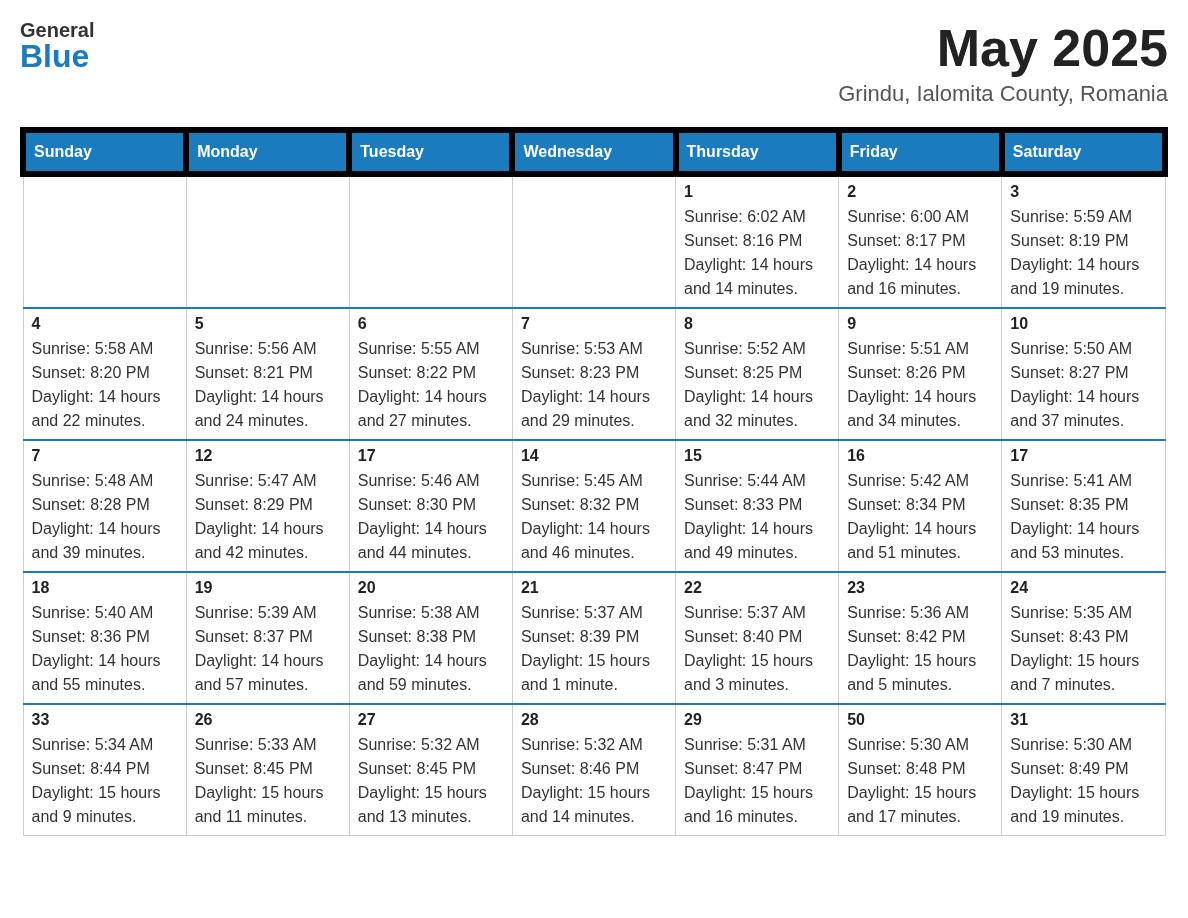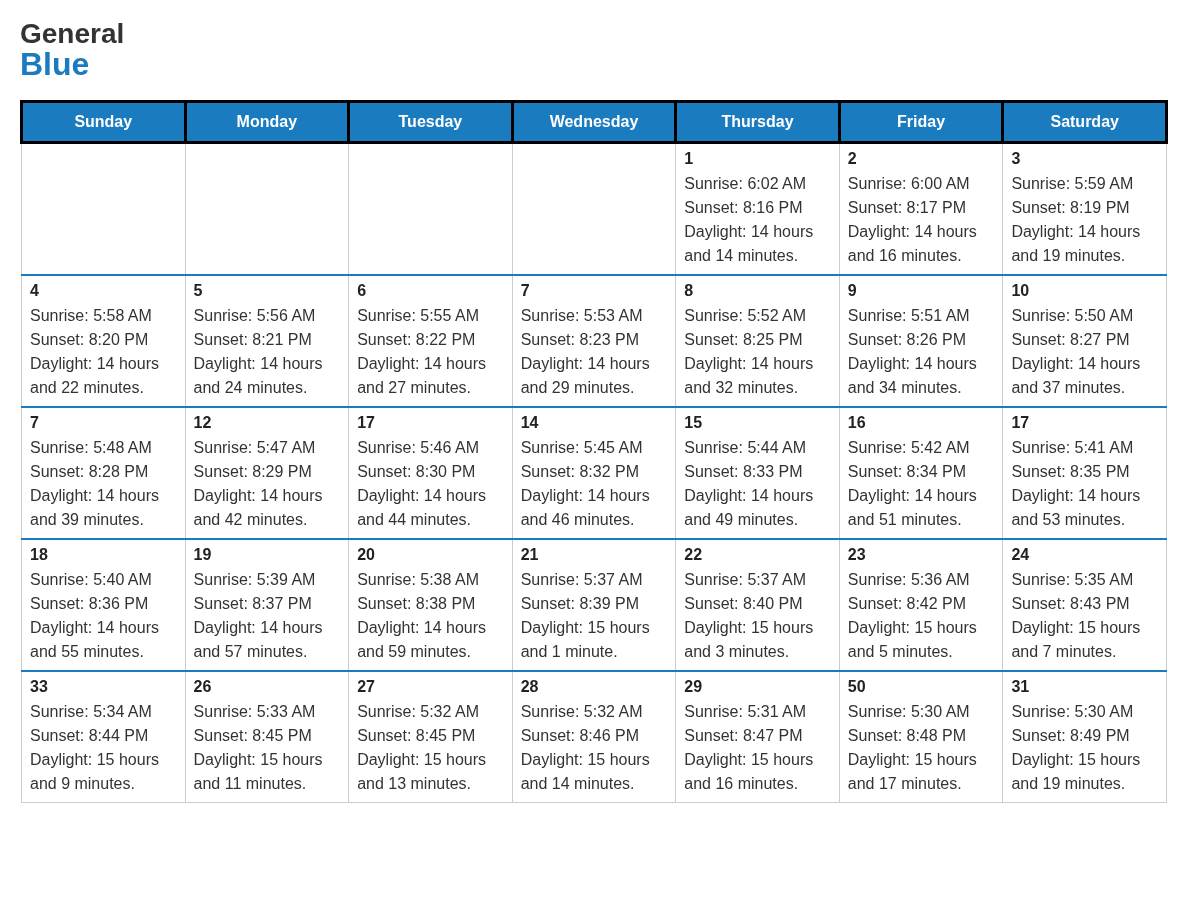--- a/index.html
+++ b/index.html
@@ -15,21 +15,21 @@
       justify-content: space-between;
       align-items: flex-start;
       margin-bottom: 20px;
     }
     .logo {
       display: flex;
       flex-direction: column;
       align-items: flex-start;
     }
     .logo-general {
-      font-size: 28px;
+      font-size: 20px;
       font-weight: bold;
       color: #333;
       line-height: 1;
     }
     .logo-blue {
       font-size: 32px;
       font-weight: bold;
       color: #1a7bbf;
       line-height: 1;
       display: flex;
@@ -53,22 +53,22 @@
       width: 100%;
       border-collapse: collapse;
       border: 1px solid #1a7bbf;
     }
     .calendar th {
       background-color: #1a7bbf;
       color: #ffffff;
       font-size: 16px;
       font-weight: bold;
       padding: 10px 8px;
-      text-align: center;
-      border: 3px solid #000000;
+      text-align: left;
+      border: 6px solid #000000;
     }
     .calendar td {
       vertical-align: top;
       padding: 6px 8px;
       border: 1px solid #cccccc;
       width: 14.28%;
       min-height: 100px;
       font-size: 13px;
       color: #333;
     }
@@ -93,20 +93,24 @@
   </style>
 </head>
 <body>
 
 <div class="header">
   <div class="logo">
     <div class="logo-general">General</div>
     <div class="logo-blue">
         <span>Blue</span>
       </div>
+  </div>
+  <div class="title-area">
+    <div class="month-title">May 2025</div>
+    <div class="location">Grindu, Ialomita County, Romania</div>
   </div>
 </div>
 
 <table class="calendar">
   <thead>
     <tr>
     <th>Sunday</th>
         <th>Monday</th>
         <th>Tuesday</th>
         <th>Wednesday</th>

